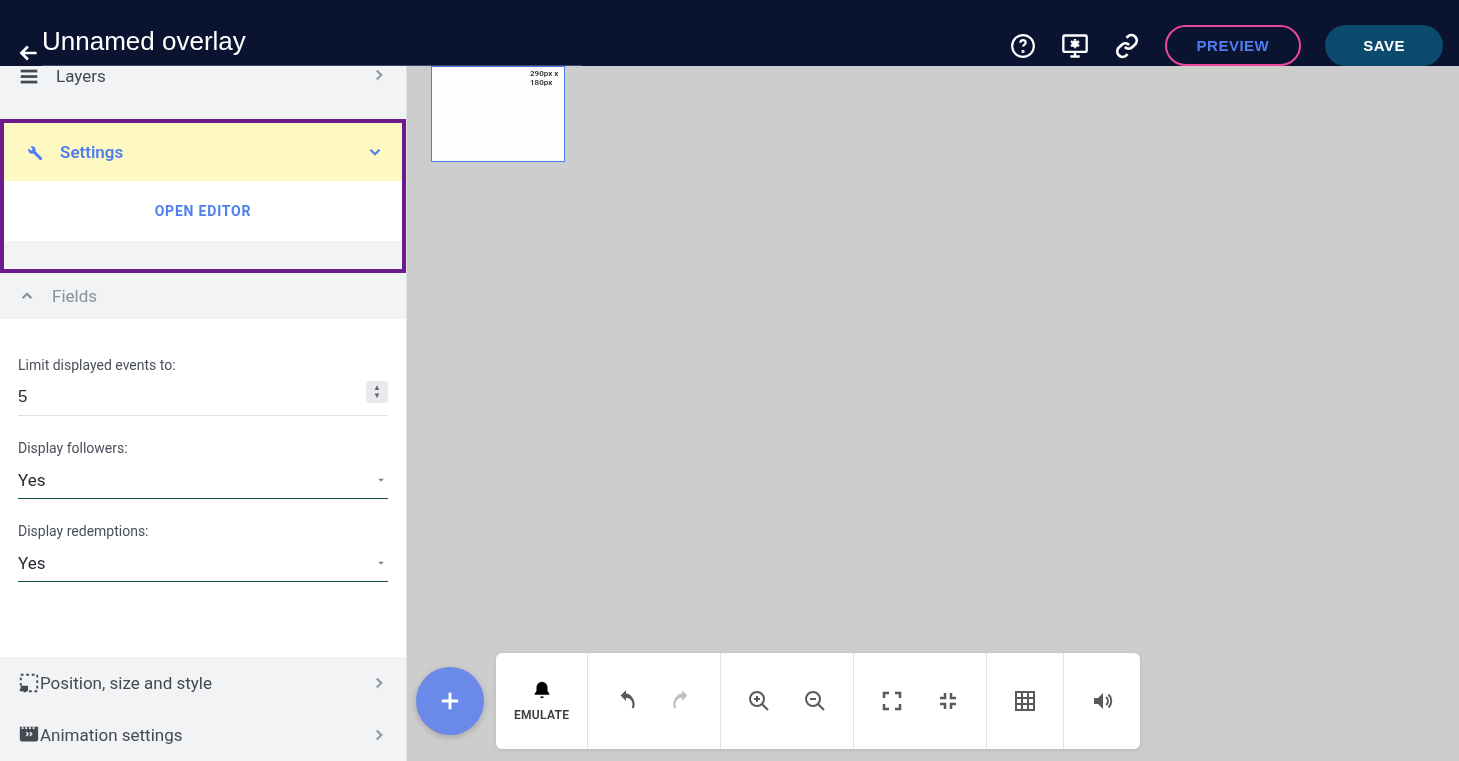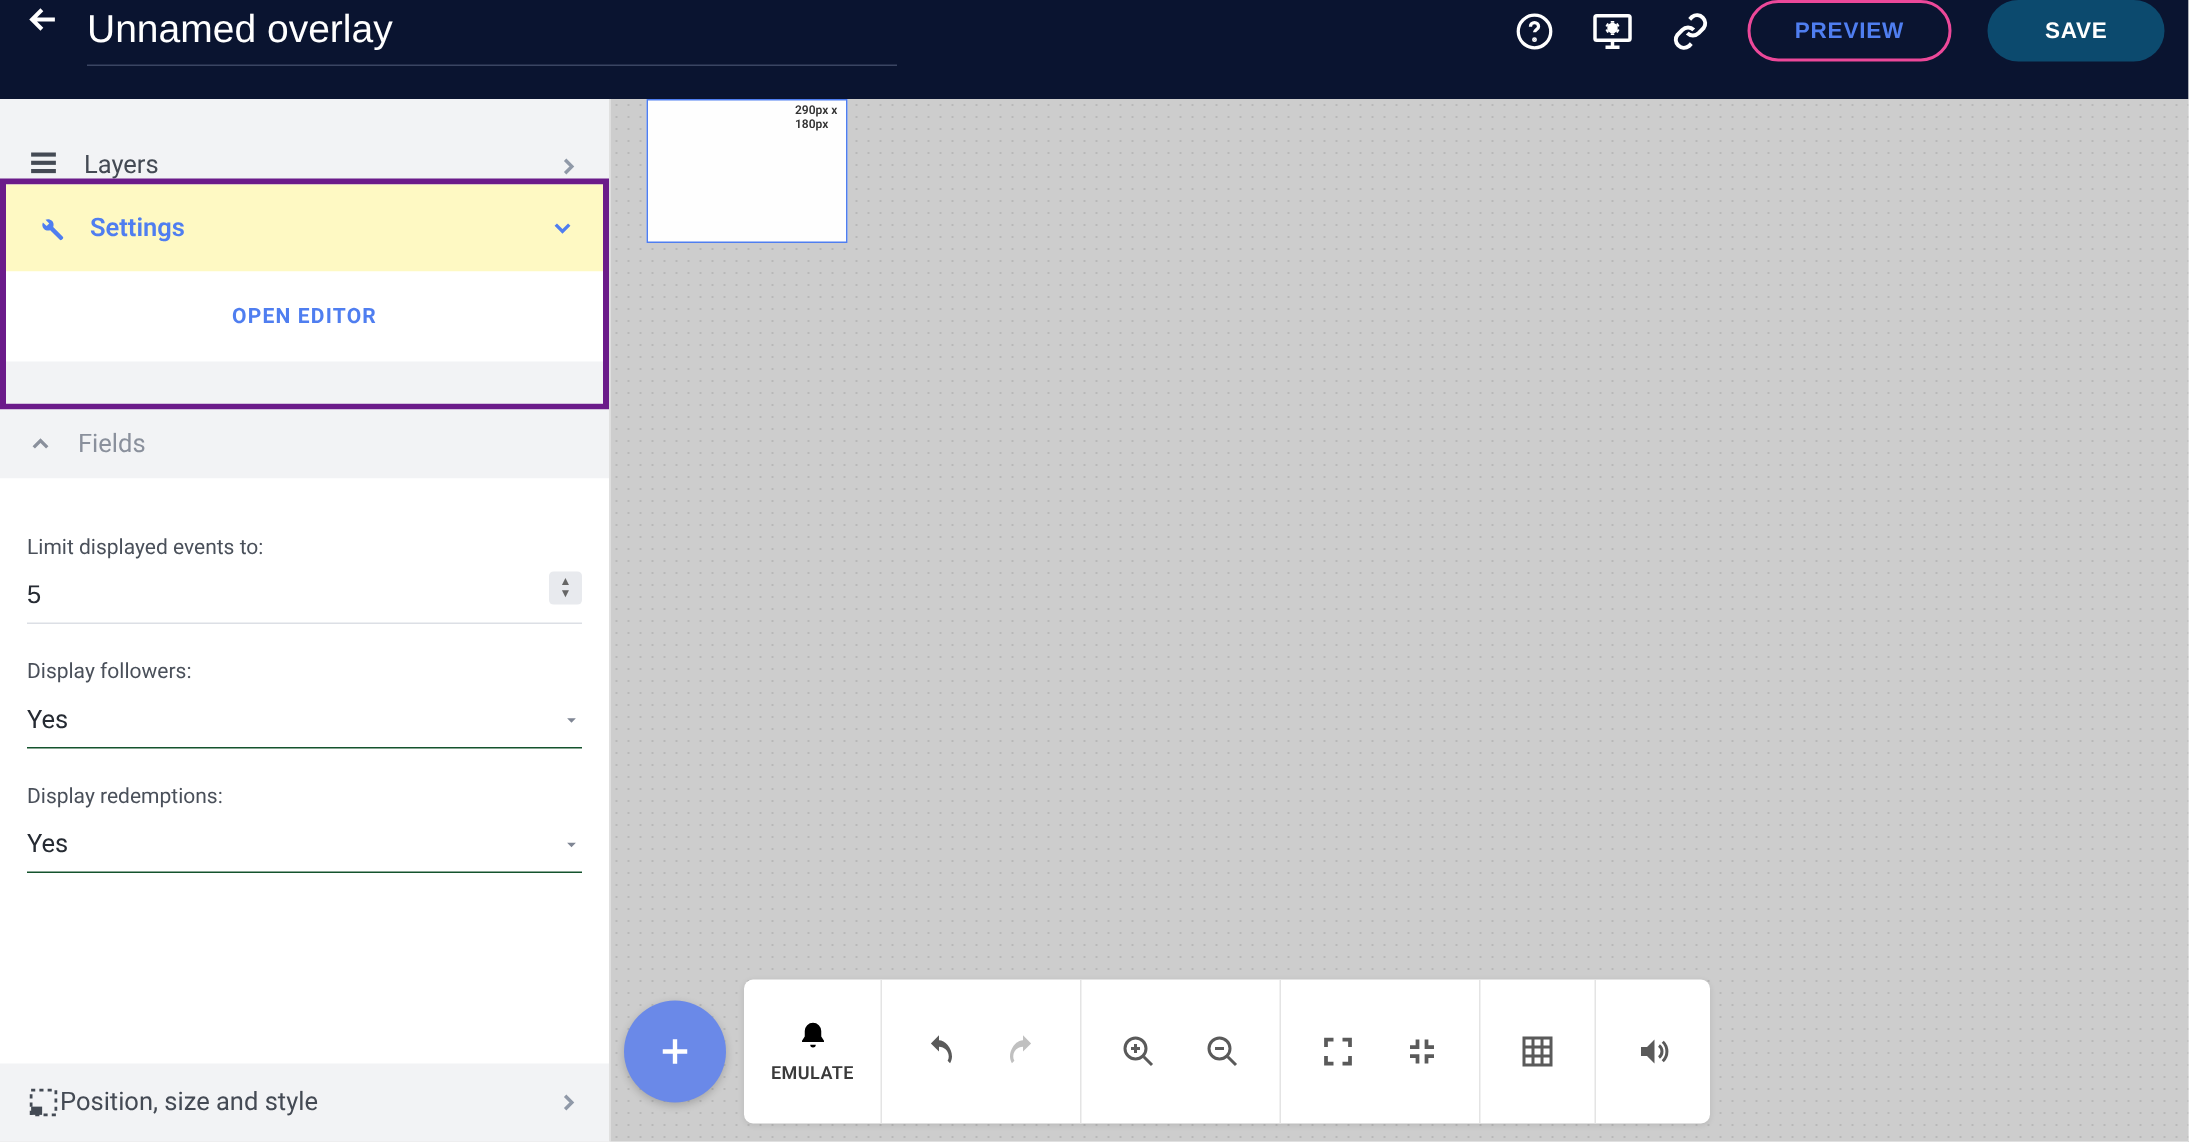--- a/index.html
+++ b/index.html
@@ -2,23 +2,23 @@
 <html><head>
 <meta charset="utf-8">
 <style>
 * { margin: 0; padding: 0; box-sizing: border-box; }
 body { font-family: -apple-system, BlinkMacSystemFont, "Segoe UI", Roboto, sans-serif; background: #fff; width: 1459px; height: 761px; overflow: hidden; }
 
 .header {
   height: 66px;
   background: #0a1430;
   display: flex;
-  align-items: flex-start;
+  align-items: flex-end;
   padding: 0 16px;
-  gap: 16px;
+  gap: 0;
 }
 .back-btn {
   color: #fff;
   display: flex;
   align-items: center;
   cursor: pointer;
 }
 .title-input {
   background: transparent;
   border: none;
@@ -62,21 +62,21 @@
   width: 407px;
   background: #fff;
   border-right: 1px solid #e0e0e0;
   display: flex;
   flex-direction: column;
   position: relative;
 }
 
 .panel-row {
   display: flex;
-  align-items: flex-end;
+  align-items: flex-start;
   height: 54px;
   padding: 0 18px;
   background: #f2f3f5;
   cursor: pointer;
   gap: 16px;
 }
 .panel-row .label {
   flex: 1;
   font-size: 17px;
   color: #444a54;
@@ -408,20 +408,39 @@
               <rect x="3" y="15" width="8" height="6" fill="currentColor" stroke="none"></rect>
             </svg>
         </span>
         <span class="label">Position, size and style</span>
         <span class="chev">
           <svg width="18" height="18" viewBox="0 0 24 24" fill="none" stroke="currentColor" stroke-width="3">
               <path d="M9 6l6 6-6 6"></path>
             </svg>
         </span>
       </div>
+      <div class="bottom-row">
+        <span class="panel-icon">
+          <svg width="22" height="22" viewBox="0 0 24 24" fill="currentColor">
+              <rect x="2" y="5" width="20" height="14" rx="2"></rect>
+              <path d="M9 9l2 2-2 2M13 9l2 2-2 2" stroke="#f2f3f5" stroke-width="1.5" fill="none"></path>
+              <rect x="2" y="3" width="20" height="3" fill="currentColor"></rect>
+              <rect x="4" y="3.5" width="2" height="2" fill="#f2f3f5"></rect>
+              <rect x="8" y="3.5" width="2" height="2" fill="#f2f3f5"></rect>
+              <rect x="12" y="3.5" width="2" height="2" fill="#f2f3f5"></rect>
+              <rect x="16" y="3.5" width="2" height="2" fill="#f2f3f5"></rect>
+            </svg>
+        </span>
+        <span class="label">Animation settings</span>
+        <span class="chev">
+          <svg width="18" height="18" viewBox="0 0 24 24" fill="none" stroke="currentColor" stroke-width="3">
+              <path d="M9 6l6 6-6 6"></path>
+            </svg>
+        </span>
+      </div>
     </div>
 
   </div>
 
   <div class="canvas-area">
     <div class="canvas-inner">
       <div class="overlay-obj">
         <div class="overlay-dim">290px x 180px</div>
       </div>
     </div>

